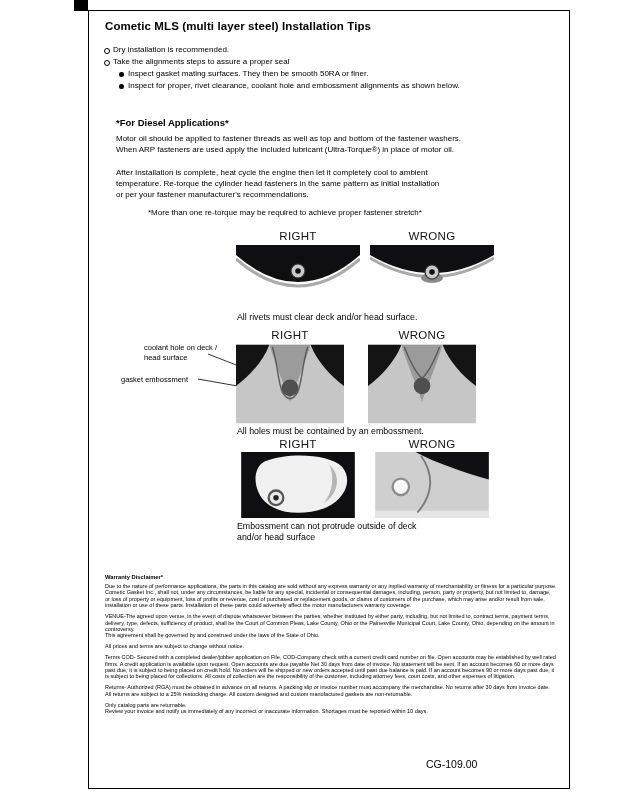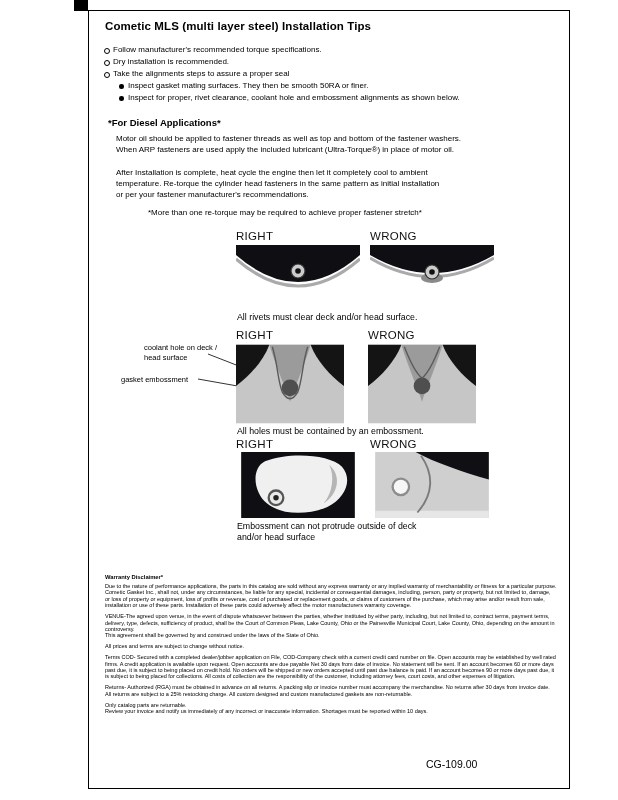--- a/index.html
+++ b/index.html
@@ -28,27 +28,27 @@
   li.lvl1::before {
     content:""; position:absolute; left:1px; top:3.5px;
     width:4px; height:4px; border:1px solid #000; border-radius:50%;
   }
   li.lvl2 { margin-left:15px; padding-left:10px; }
   li.lvl2::before {
     content:""; position:absolute; left:1px; top:4px;
     width:4.5px; height:4.5px; background:#000; border-radius:50%;
   }
 
-  .diesel-head { position:absolute; left:108px; top:117px; font-size:9.5px; font-weight:bold; }
+  .diesel-head { position:absolute; left:116px; top:117px; font-size:9.5px; font-weight:bold; }
   .body-para { font-size:8px; line-height:11px; white-space:pre-line; }
   .p1 { position:absolute; left:116px; top:133px; width:360px; }
   .p2 { position:absolute; left:116px; top:167px; width:360px; }
   .note { position:absolute; left:116px; top:207px; width:380px;margin-left:32px; }
 
-  .dg-label { position:absolute; font-size:11.5px; letter-spacing:0.3px; text-align:left; color:#111; }
+  .dg-label { position:absolute; font-size:11.5px; letter-spacing:0.3px; text-align:center; color:#111; }
   .lbl-r1r { left:236px; top:230px; width:124px; }
   .lbl-r1w { left:370px; top:230px; width:124px; }
   .lbl-r2r { left:236px; top:329px; width:108px; }
   .lbl-r2w { left:368px; top:329px; width:108px; }
   .lbl-r3r { left:236px; top:438px; width:124px; }
   .lbl-r3w { left:370px; top:438px; width:124px; }
 
   .dg-img { position:absolute; }
   .dg-img svg { display:block; width:100%; height:100%; }
   .img-1r { left:236px; top:245px; width:124px; height:63px; }
@@ -78,21 +78,20 @@
 <body>
 
 <div class="sheet">
 
   <div class="corner-mark"></div>
   <div class="frame"></div>
 
   <div class="title">Cometic MLS (multi layer steel) Installation Tips</div>
 
   <ul class="tips">
-    <li class="lvl1">Follow manufacturer's recommended torque specifications.</li>
     <li class="lvl1">Dry installation is recommended.</li>
     <li class="lvl1">Take the alignments steps to assure a proper seal</li>
     <li class="lvl2">Inspect gasket mating surfaces.  They then be smooth 50RA or finer.</li>
     <li class="lvl2">Inspect for proper, rivet clearance, coolant hole and embossment alignments as shown below.</li>
   </ul>
 
   <div class="diesel-head">*For Diesel Applications*</div>
   <p class="body-para p1">Motor oil should be applied to fastener threads as well as top and bottom of the fastener washers.
 When ARP fasteners are used apply the included lubricant (Ultra-Torque®) in place of motor oil.</p>
   <p class="body-para p2">After Installation is complete, heat cycle the engine then let it completely cool to ambient

